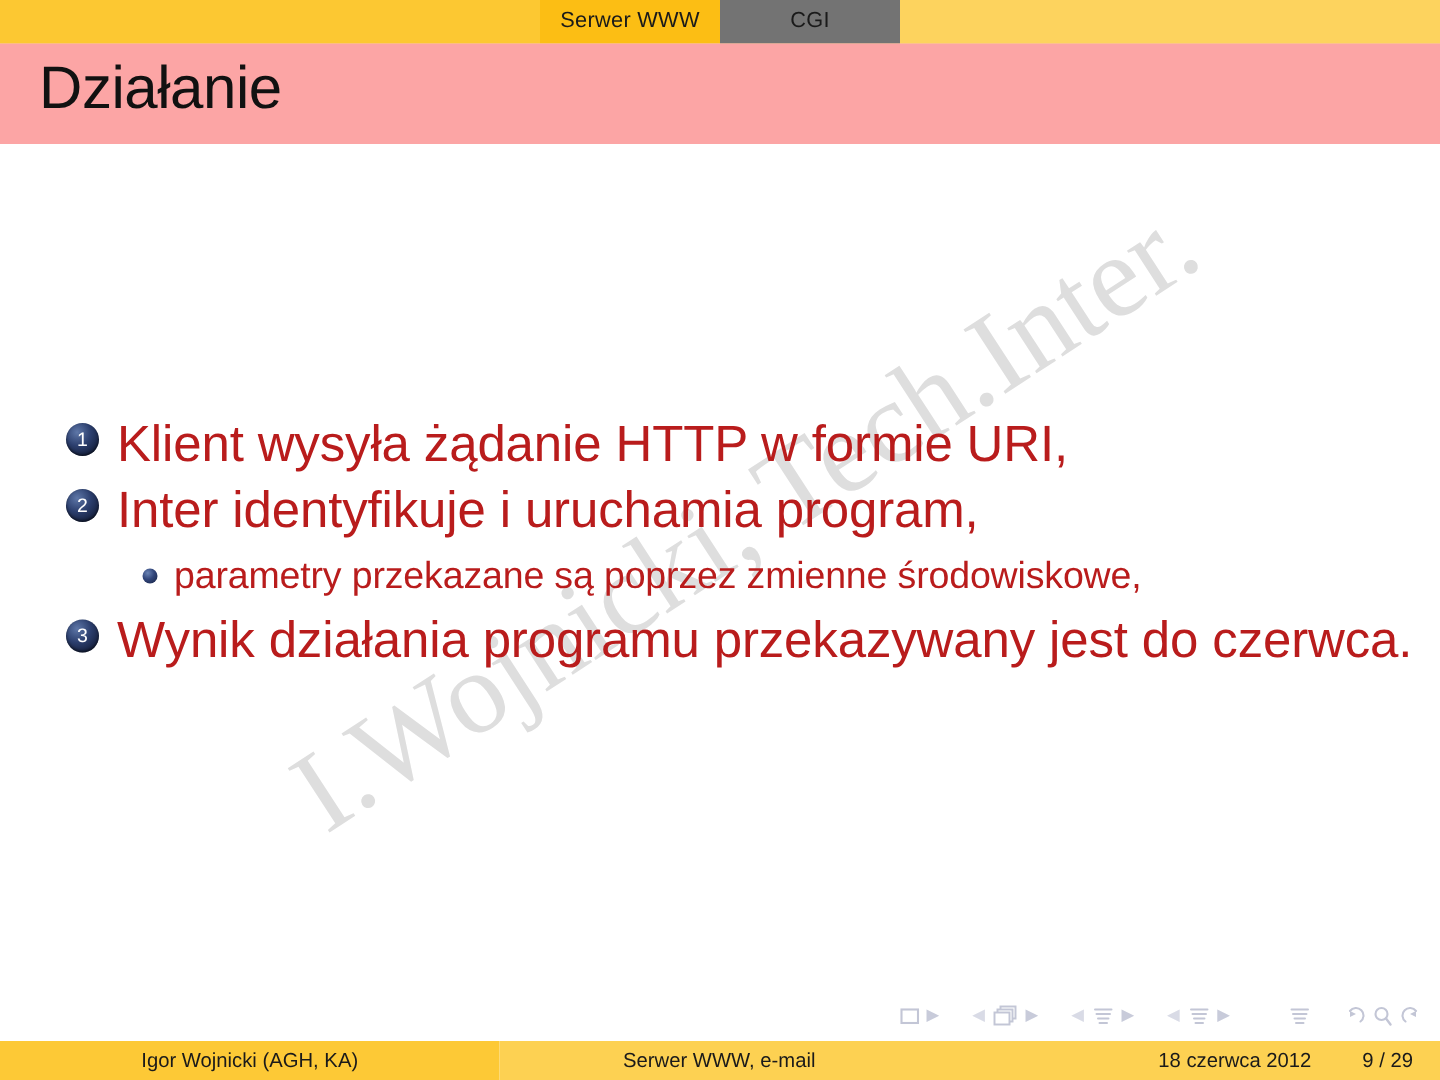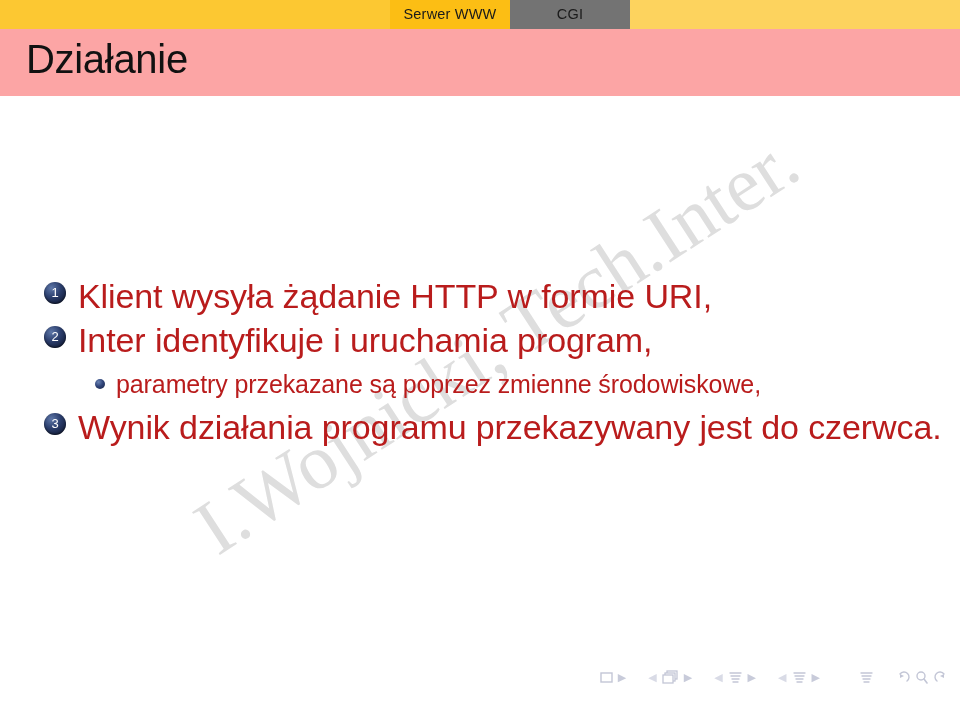--- a/index.html
+++ b/index.html
@@ -30,21 +30,21 @@
   .nav-section {
     height: 29px;
     line-height: 29px;
     font-size: 14.5px;
     color: #1a1a1a;
     text-align: center;
     letter-spacing: 0.2px;
     box-sizing: border-box;
   }
   .nav-spacer-left { width: 360px; background: #fcc832; }
-  .nav-section-active { width: 120px; background: #fcbe14; margin-left: 30px; }
+  .nav-section-active { width: 120px; background: #fcbe14; }
   .nav-section-inactive { width: 120px; background: #737373; }
   .nav-spacer-right { flex: 1; background: #fdd35e; }
 
   
   #title-band {
     position: absolute;
     left: 0; top: 29px;
     width: 960px;
     height: 67px;
     background: #fca5a5;
@@ -321,14 +321,22 @@
     </span>
     <span class="sym">
       <svg width="14" height="13" viewBox="0 0 14 13">
         <path d="M3 10 A5 5 0 1 1 10 3" fill="none" stroke="#c3c6d6" stroke-width="1.4" stroke-linecap="round"></path>
         <path d="M10 3 L10 7 L6 5 Z" fill="#c3c6d6"></path>
       </svg>
     </span>
 
   </div>
 
+  <div id="footer">
+    <div class="foot-seg" id="foot-author">Igor Wojnicki  (AGH, KA)</div>
+    <div class="foot-seg" id="foot-subject">Serwer WWW, e-mail</div>
+    <div class="foot-seg" id="foot-right">
+      <span>18 czerwca 2012</span>
+      <span>9 / 29</span>
+    </div>
+  </div>
 
 </div>
 
 </body></html>

